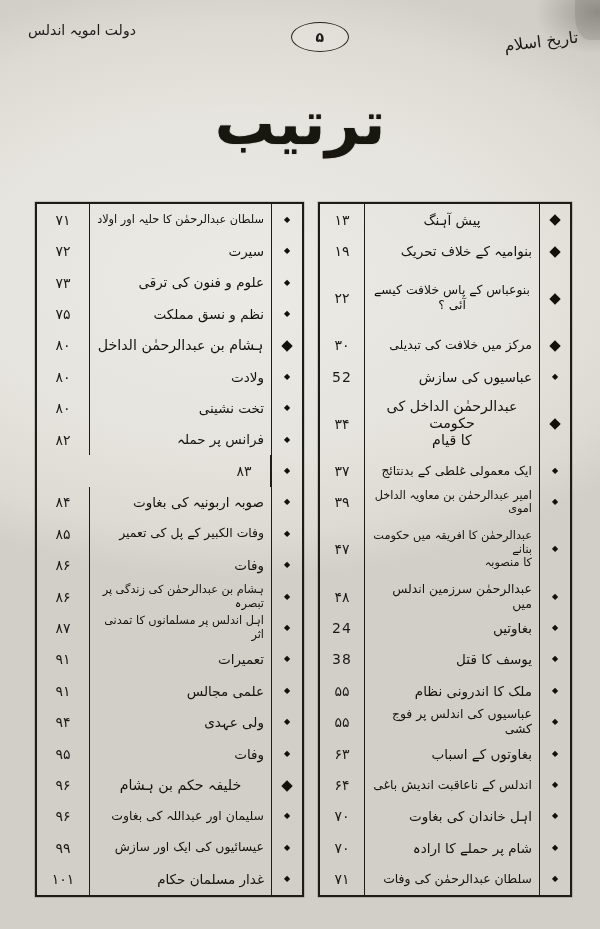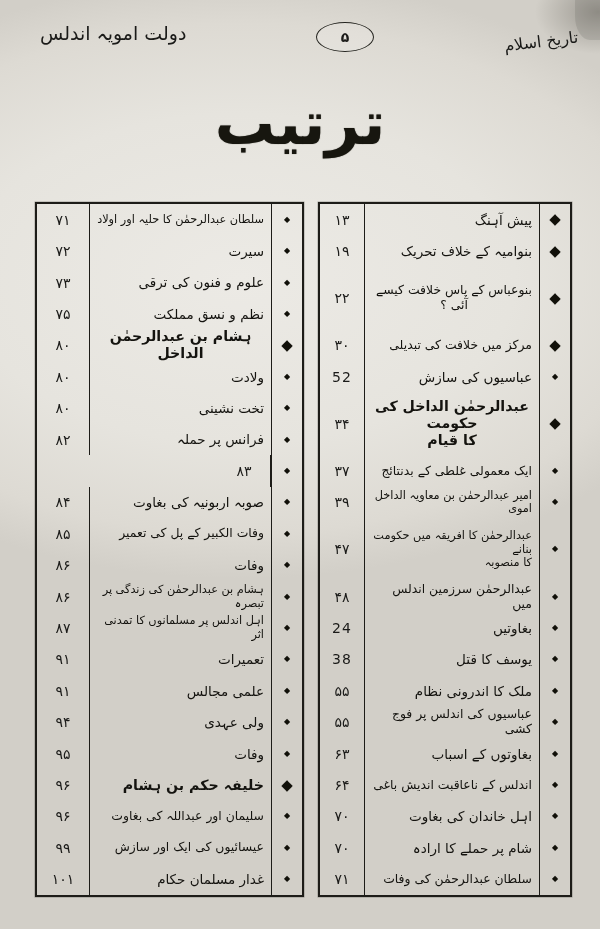--- a/index.html
+++ b/index.html
@@ -16,21 +16,21 @@
       radial-gradient(90px 60px at 598px 12px, rgba(110,106,98,.55), rgba(110,106,98,0) 70%),
       radial-gradient(500px 300px at 40% 30%, #eceae5 0%, #e6e4de 55%, #dddad3 85%, #d2cfc8 100%);
   }
   .speckle{position:absolute;border-radius:50%;background:rgba(90,88,82,.18);}
   
   .header{
     position:absolute;top:16px;right:22px;left:28px;height:52px;
     display:flex;align-items:flex-start;justify-content:space-between;
   }
   .hdr-right{font-size:16px;transform:rotate(-7deg);margin-top:16px;letter-spacing:.5px;}
-  .hdr-left{font-size:19px;margin-top:6px;margin-left:12px;}
+  .hdr-left{font-size:14px;margin-top:6px;}
   .page-oval{
     margin-top:6px;width:56px;height:28px;border:1.6px solid #24241f;border-radius:50%;
     display:flex;align-items:center;justify-content:center;
     font-size:14px;font-weight:bold;background:rgba(255,255,255,.15);
   }
   
   .title{
     position:absolute;top:88px;left:0;right:0;height:100px;
     text-align:center;font-size:60px;font-weight:bold;
     letter-spacing:-1px;color:#17160f;
@@ -63,22 +63,22 @@
     font-size:14px;letter-spacing:1px;
   }
   .box-first .cell-num{width:44px;}
   .box-second .cell-num{width:52px;}
   .t{
     font-size:13.5px;line-height:1.2;white-space:pre-line;
     color:#14130f;
   }
   .t.lg{font-size:12.4px;}
   .t.xl{font-size:11.3px;}
-  .row.center .cell-text{text-align:center;}
-  .row.bold .t{font-weight:bold;font-size:14.2px;}
+  .row.center .cell-text{justify-content:center;text-align:center;}
+  .row.bold .t{font-weight:normal;font-size:14.2px;}
   .diamond{font-size:8px;color:#111009;line-height:1;}
   .row.big .diamond{font-size:15px;}
 </style>
 </head>
 <body>
 
 <div class="page">
   <div class="speckle" style="left:575px;top:0;width:25px;height:40px;border-radius:0 0 0 60%;"></div>
 
   <div class="header">

